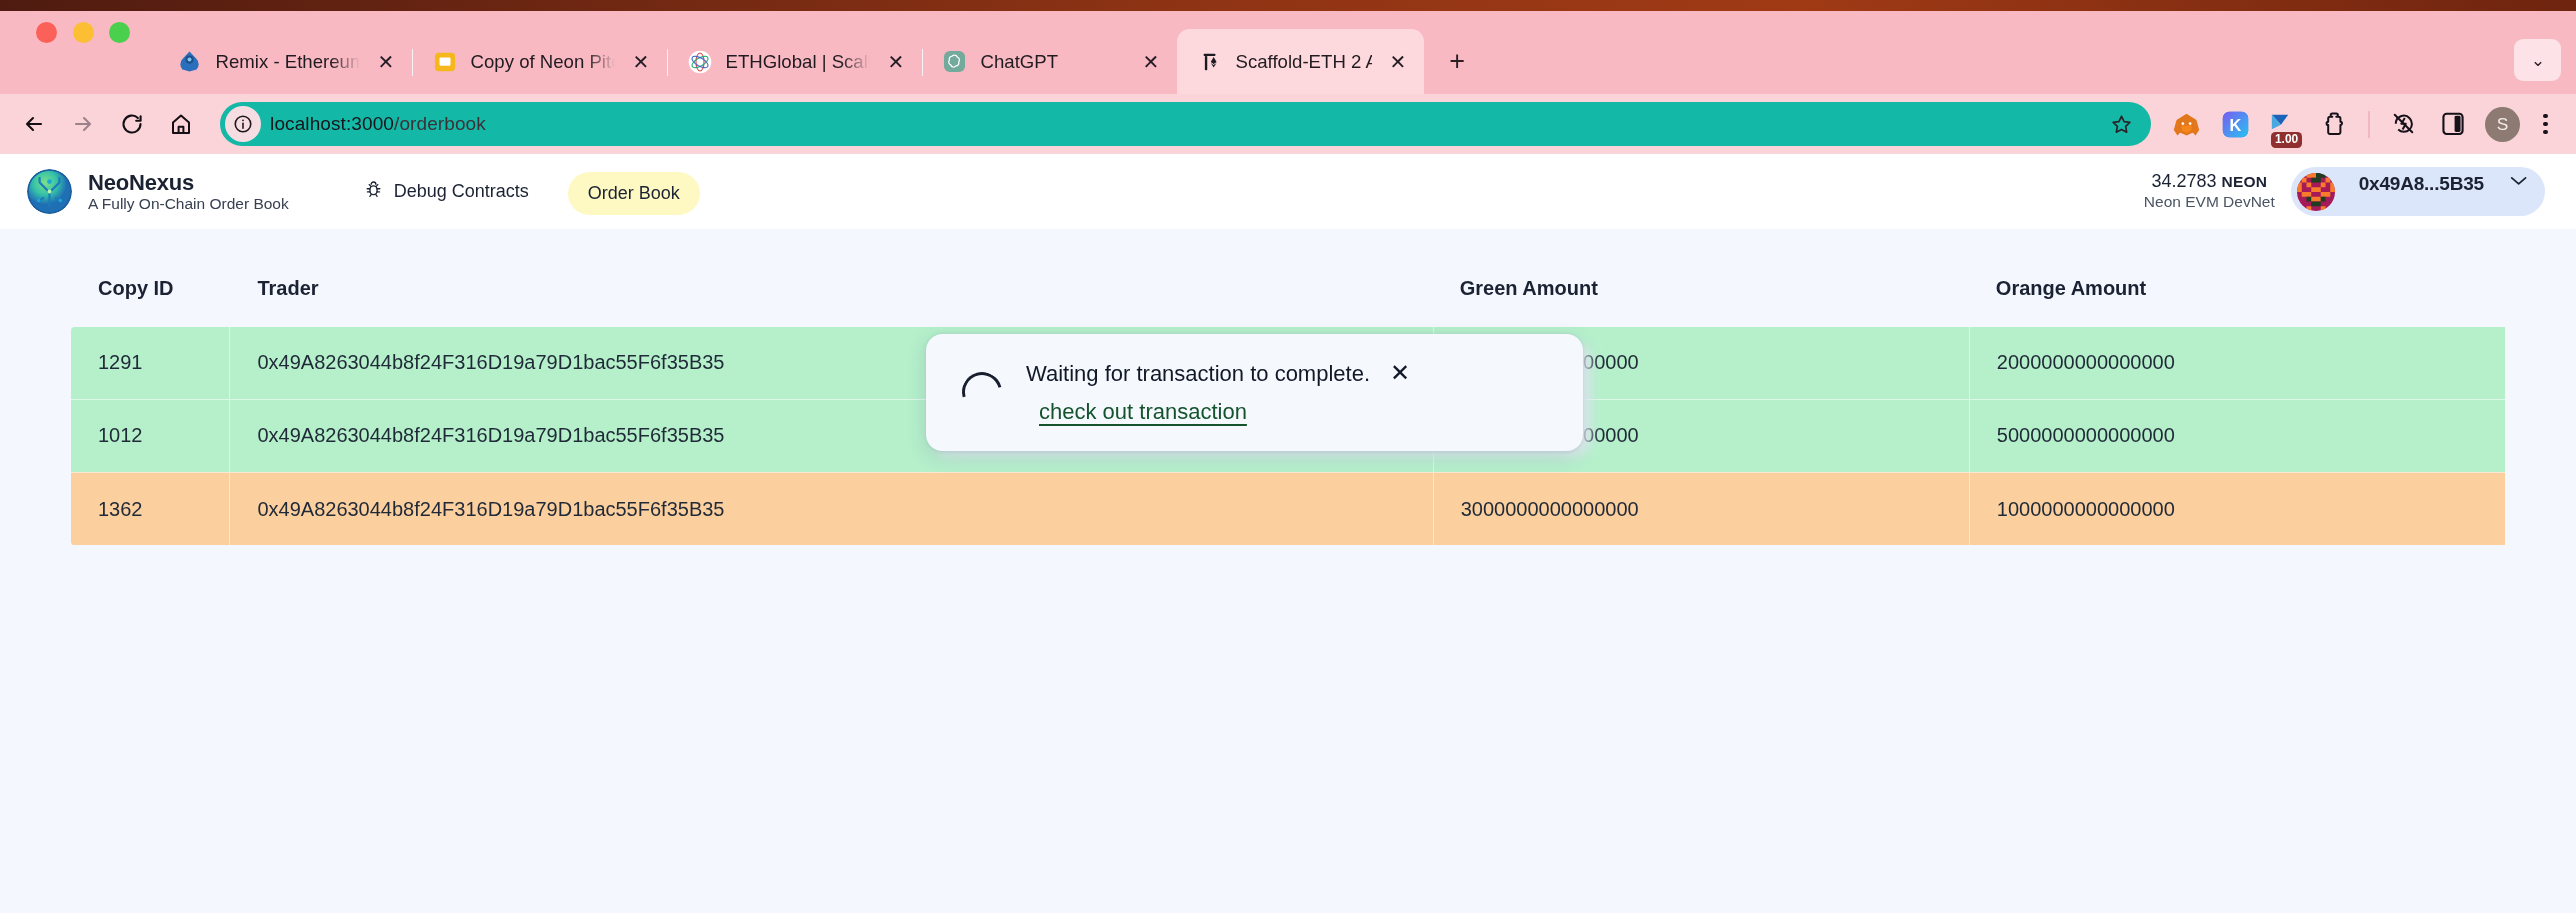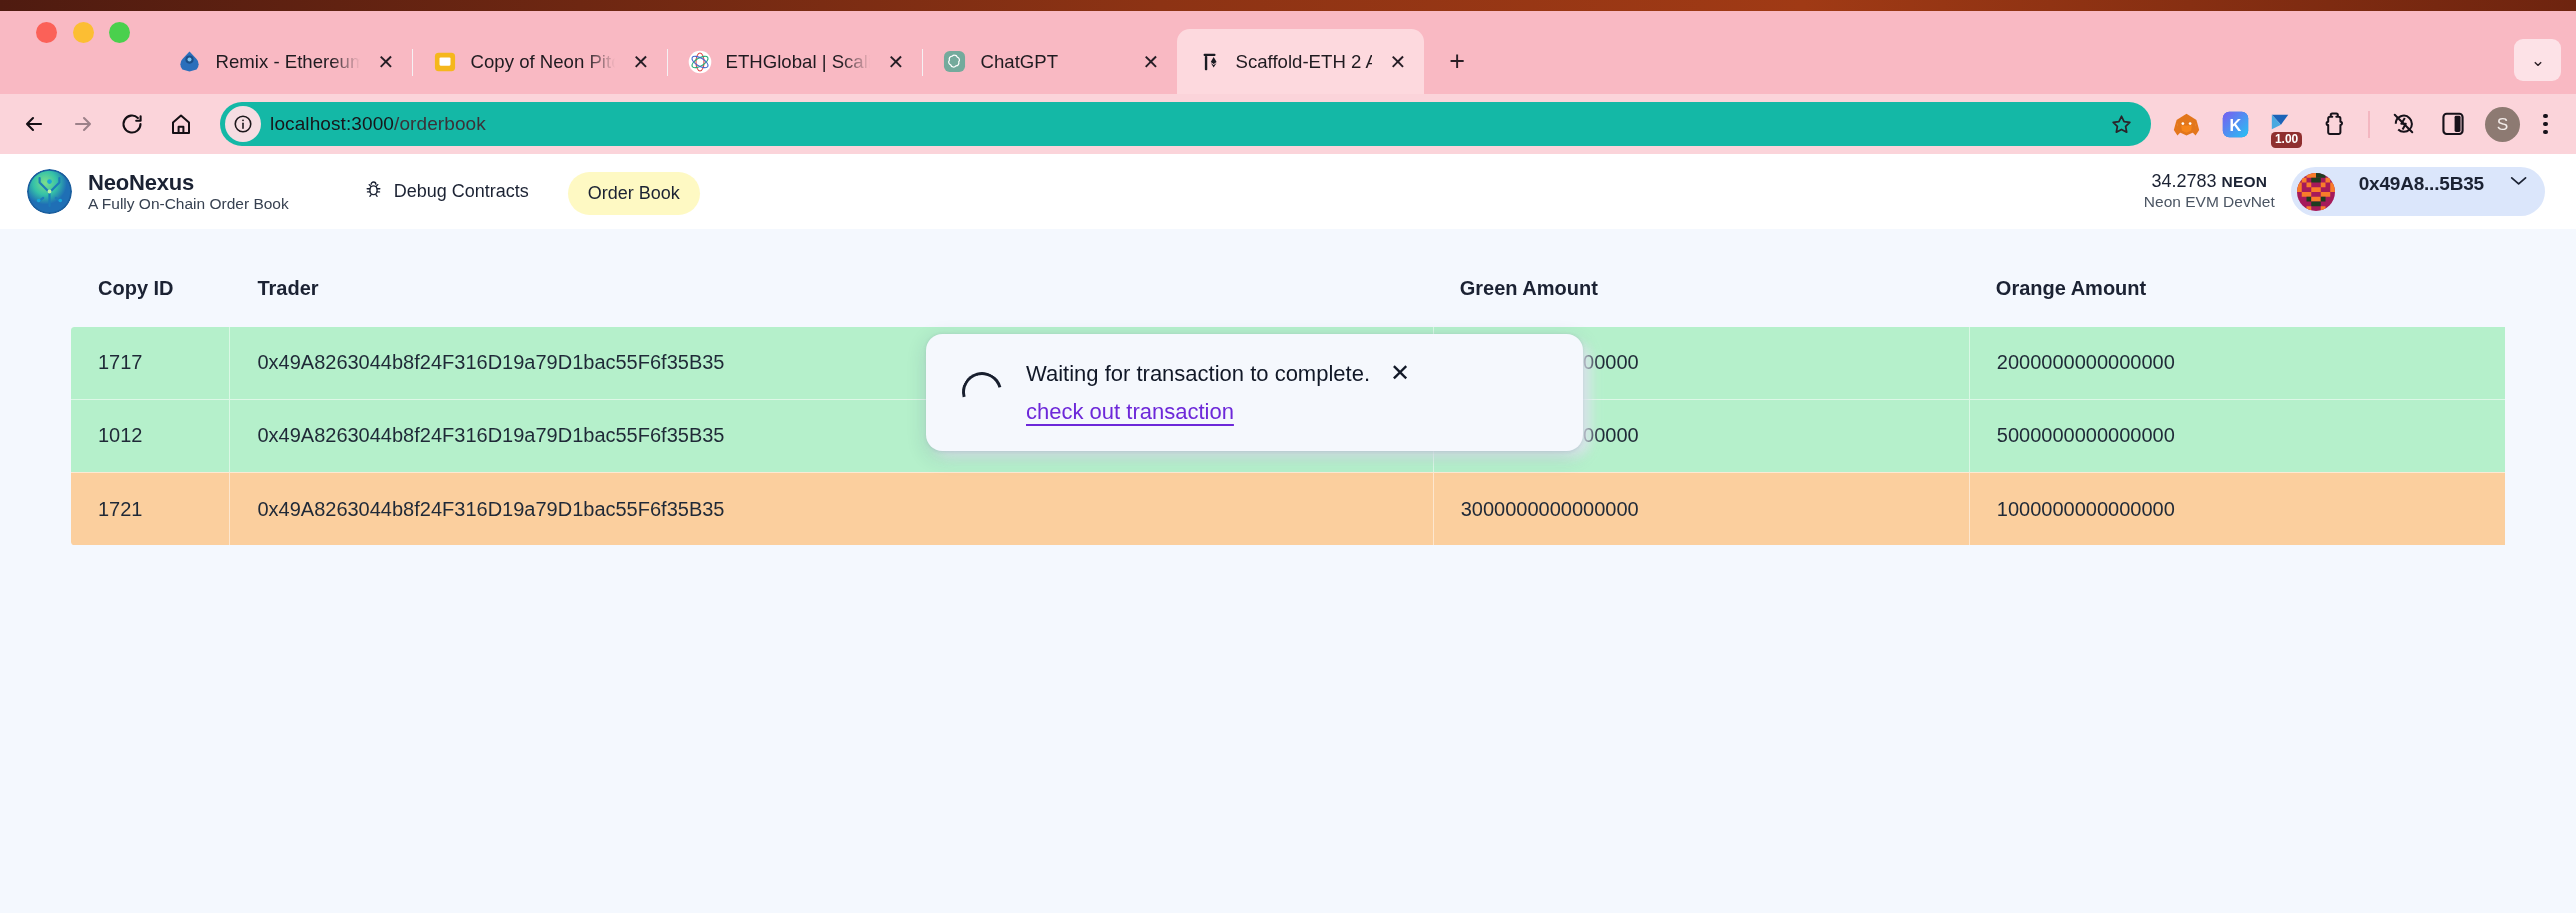--- a/index.html
+++ b/index.html
@@ -348,23 +348,24 @@
     display: flex;
     align-items: flex-start;
     gap: 20px;
   }
   .toast-msg { font-size: 22px; color: #111827; line-height: 1.25; }
   .toast-close { font-size: 24px; color: #111827; line-height: 1; margin-top: 1.8px; }
   .toast-link {
     display: inline-block;
     margin-top: 12px;
     font-size: 22px;
-    color: #6d28d9;
+    color: #14532d;
     text-decoration: underline;
     text-underline-offset: 4.5px;
+    margin-left: 13px;
   }
 
   
   .table-area {
     padding: 35px 71px 0 71px;
   }
   table {
     width: 100%;
     border-collapse: separate;
     border-spacing: 0;
@@ -689,33 +690,33 @@
         <thead>
           <tr>
             <th>Copy ID</th>
             <th>Trader</th>
             <th>Green Amount</th>
             <th>Orange Amount</th>
           </tr>
         </thead>
         <tbody>
           <tr class="green">
-            <td>1717</td>
+            <td>1291</td>
             <td>0x49A8263044b8f24F316D19a79D1bac55F6f35B35</td>
             <td class="amt">1000000000000000</td>
             <td class="amt">2000000000000000</td>
           </tr>
           <tr class="green">
             <td>1012</td>
             <td>0x49A8263044b8f24F316D19a79D1bac55F6f35B35</td>
             <td class="amt">1000000000000000</td>
             <td class="amt">5000000000000000</td>
           </tr>
           <tr class="orange">
-            <td>1721</td>
+            <td>1362</td>
             <td>0x49A8263044b8f24F316D19a79D1bac55F6f35B35</td>
             <td class="amt">3000000000000000</td>
             <td class="amt">1000000000000000</td>
           </tr>
         </tbody>
       </table>
     </div>
 
   </div>
 </div>

